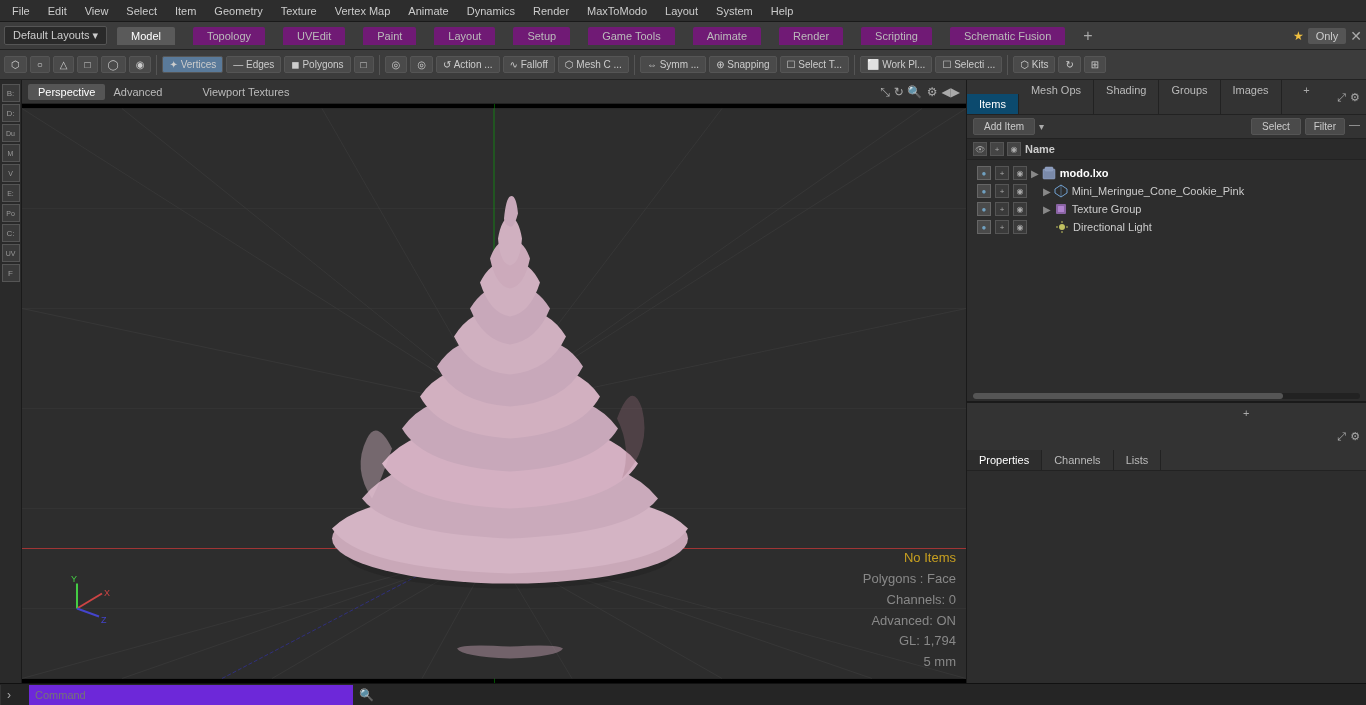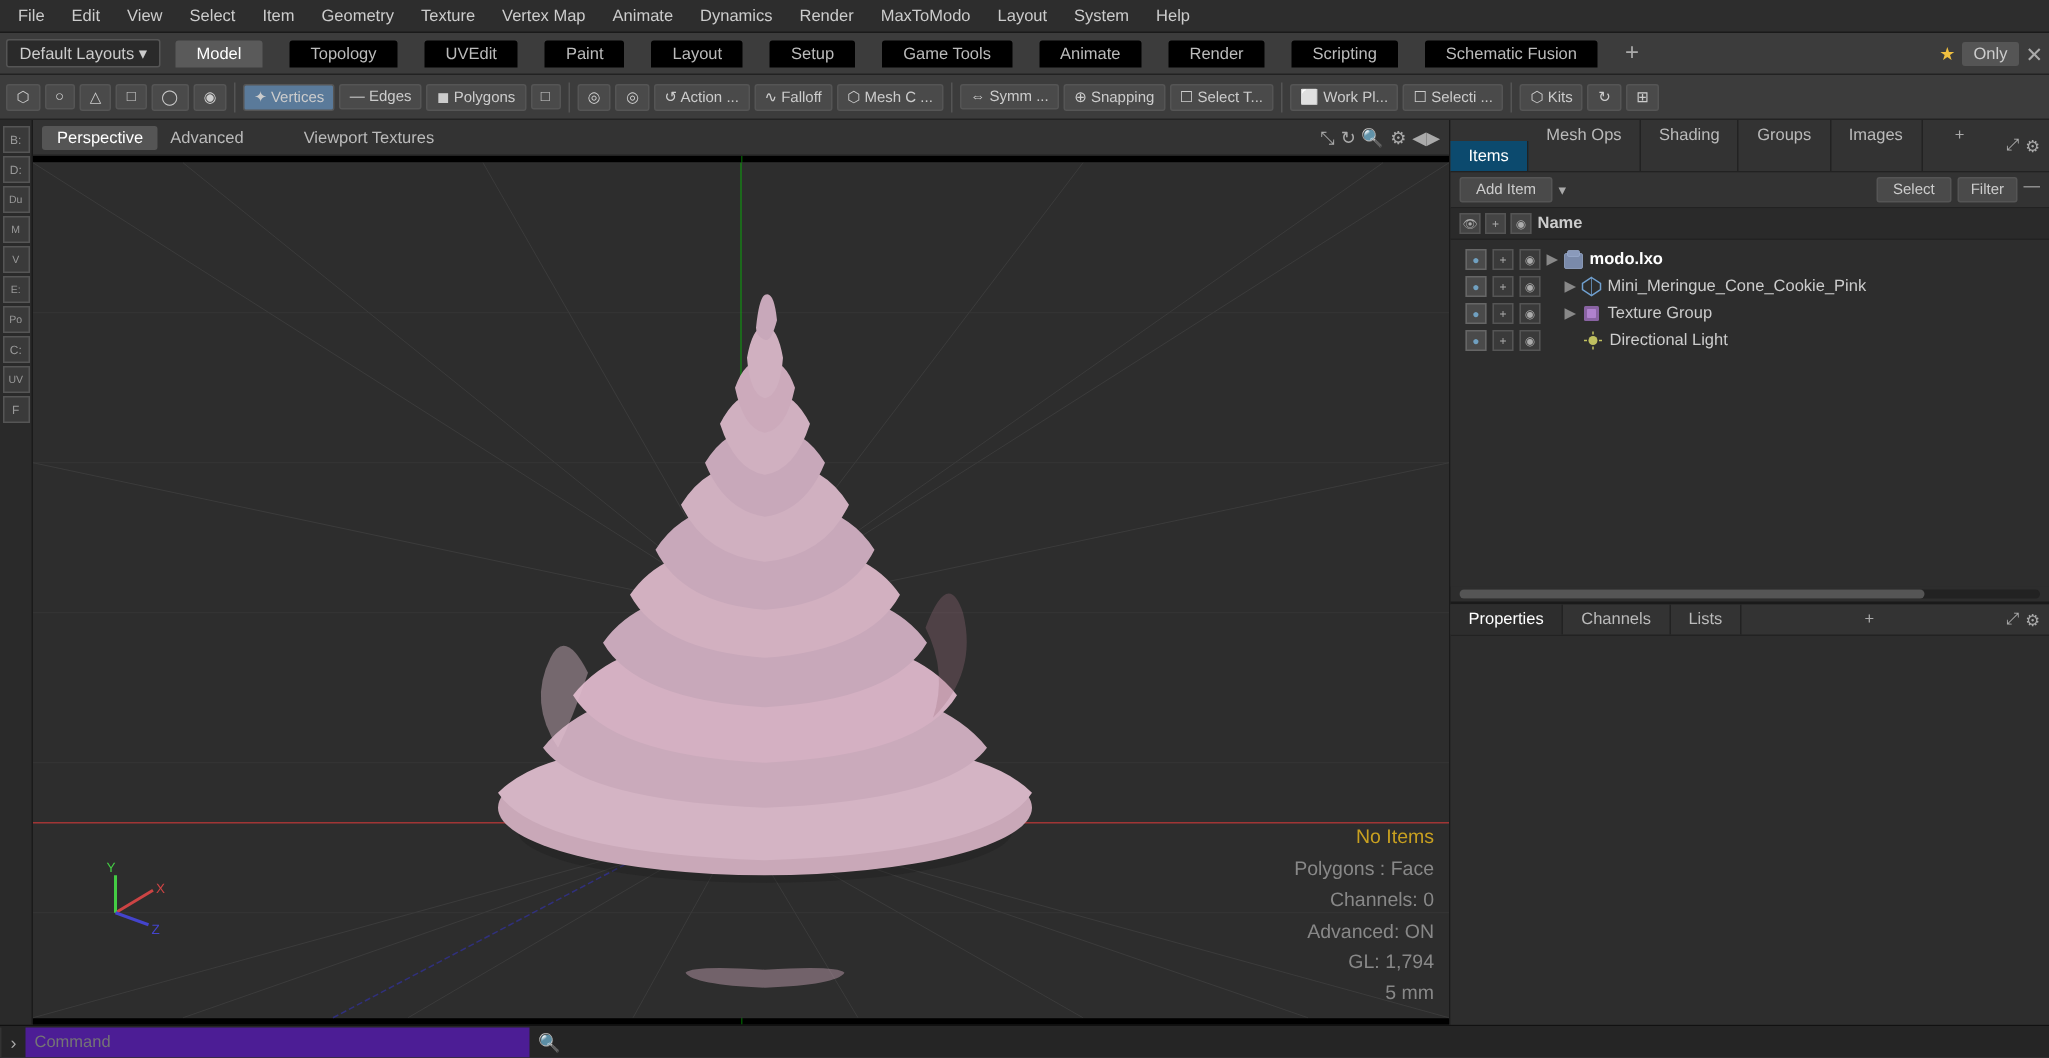--- a/index.html
+++ b/index.html
@@ -6,21 +6,21 @@
     body { background: #3a3a3a; color: #ccc; font-family: Arial, sans-serif; font-size: 11px; width: 1366px; height: 705px; overflow: hidden; }
 
     
     #menubar { display: flex; align-items: center; background: #2d2d2d; height: 22px; padding: 0 4px; gap: 2px; border-bottom: 1px solid #1a1a1a; }
     .menu-item { padding: 2px 8px; color: #ccc; cursor: pointer; font-size: 11px; }
 
     
     #toolbar1 { display: flex; align-items: center; background: #3c3c3c; height: 28px; border-bottom: 1px solid #222; padding: 0 4px; gap: 2px; }
     .tb1-layout { background: #2a2a2a; border: 1px solid #555; padding: 2px 8px; color: #ccc; font-size: 11px; border-radius: 2px; }
     .tb1-tabs { display: flex; align-items: flex-end; gap: 18px; margin-left: 8px; }
-    .tb1-tab { padding: 3px 14px; background: #000000; color: #bbb; font-size: 11px; cursor: pointer; border-radius: 2px 2px 0 0; }
+    .tb1-tab { padding: 3px 14px; background: #701a75; color: #bbb; font-size: 11px; cursor: pointer; border-radius: 2px 2px 0 0; }
     .tb1-tab.active { background: #5a5a5a; color: #fff; }
     .tb1-right { margin-left: auto; display: flex; align-items: center; gap: 4px; }
     .tb1-star { color: #f0c040; font-size: 12px; }
     .tb1-only { background: #555; padding: 2px 8px; border-radius: 2px; color: #ccc; font-size: 11px; }
     .tb1-plus { color: #aaa; font-size: 16px; cursor: pointer; }
     .tb1-x { color: #aaa; font-size: 14px; cursor: pointer; }
 
     
     #toolbar2 { display: flex; align-items: center; background: #3c3c3c; height: 30px; border-bottom: 1px solid #222; padding: 0 4px; gap: 3px; }
     .tb2-btn { display: flex; align-items: center; background: #4a4a4a; border: 1px solid #555; padding: 2px 6px; color: #ccc; font-size: 10px; border-radius: 2px; cursor: pointer; gap: 2px; white-space: nowrap; }
@@ -76,31 +76,31 @@
 
     #rp-tree { flex: 1; background: #2d2d2d; padding: 4px 0; overflow-y: auto; }
     .tree-item { display: flex; align-items: center; padding: 2px 6px; cursor: pointer; }
     .tree-indent { width: 16px; }
     .tree-label { color: #ccc; font-size: 11px; }
     .tree-label.bold { color: #fff; font-weight: bold; }
 
     
     #rp-bottom { height: 280px; display: flex; flex-direction: column; }
     #rp-bottom-tabs { display: flex; background: #333; border-bottom: 1px solid #222; }
-    .rp-btab { padding: 4px 12px; color: #bbb; font-size: 11px; cursor: pointer; border-right: 1px solid #222; }
+    .rp-btab { padding: 4px 12px; color: #bbb; font-size: 11px; cursor: pointer; border-right: 1px solid #222; margin-top: 47px; }
     .rp-btab.active { background: #2d2d2d; color: #fff; }
     .rp-btab-plus { padding: 4px 8px; color: #aaa; cursor: pointer; margin-left: auto; }
     #rp-bottom-content { flex: 1; background: #2d2d2d; }
 
     
     #bottombar { height: 22px; background: #252525; display: flex; align-items: center; border-top: 1px solid #111; }
     #bottombar-hint { flex: 1; padding: 0 8px; color: #888; font-size: 10px; }
     #bottombar-cmd { display: flex; align-items: center; width: 380px; border-left: 1px solid #333; }
     .cmd-arrow { padding: 0 6px; color: #aaa; font-size: 12px; cursor: pointer; }
-    .cmd-input { flex: 1; background: #4c1d95; border: none; outline: none; color: #ccc; font-size: 11px; padding: 2px 6px; height: 20px; }
+    .cmd-input { flex: 1; background: #6d28d9; border: none; outline: none; color: #ccc; font-size: 11px; padding: 2px 6px; height: 20px; margin-left: 12px; }
     .cmd-search { padding: 0 6px; color: #aaa; font-size: 12px; cursor: pointer; }
 
     
     #rp-scrollbar { height: 6px; background: #222; margin: 2px 6px; border-radius: 3px; }
     #rp-scrollbar-thumb { width: 80%; height: 6px; background: #555; border-radius: 3px; }
 
     
     .vp-green-line { position: absolute; left: 50%; top: 0; bottom: 0; width: 1px; background: rgba(0,200,0,0.4); pointer-events: none; }
   </style>
 </head>

